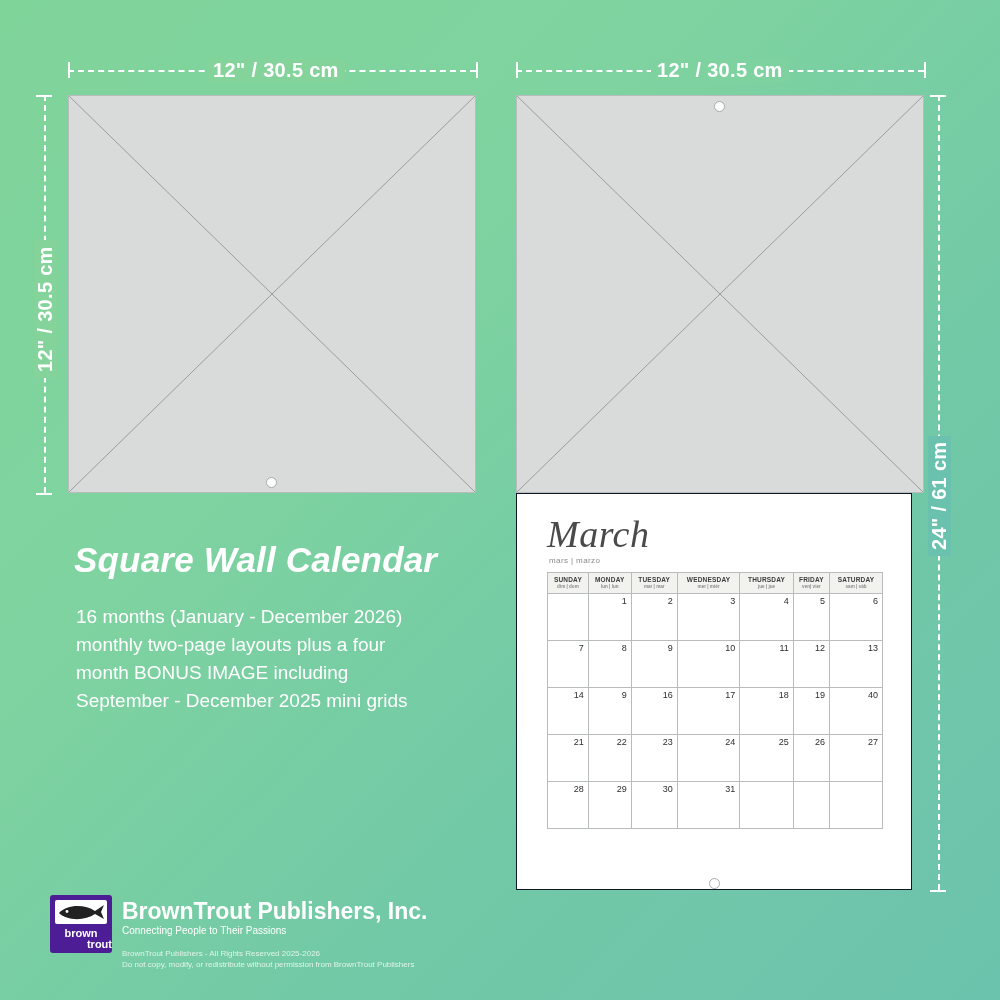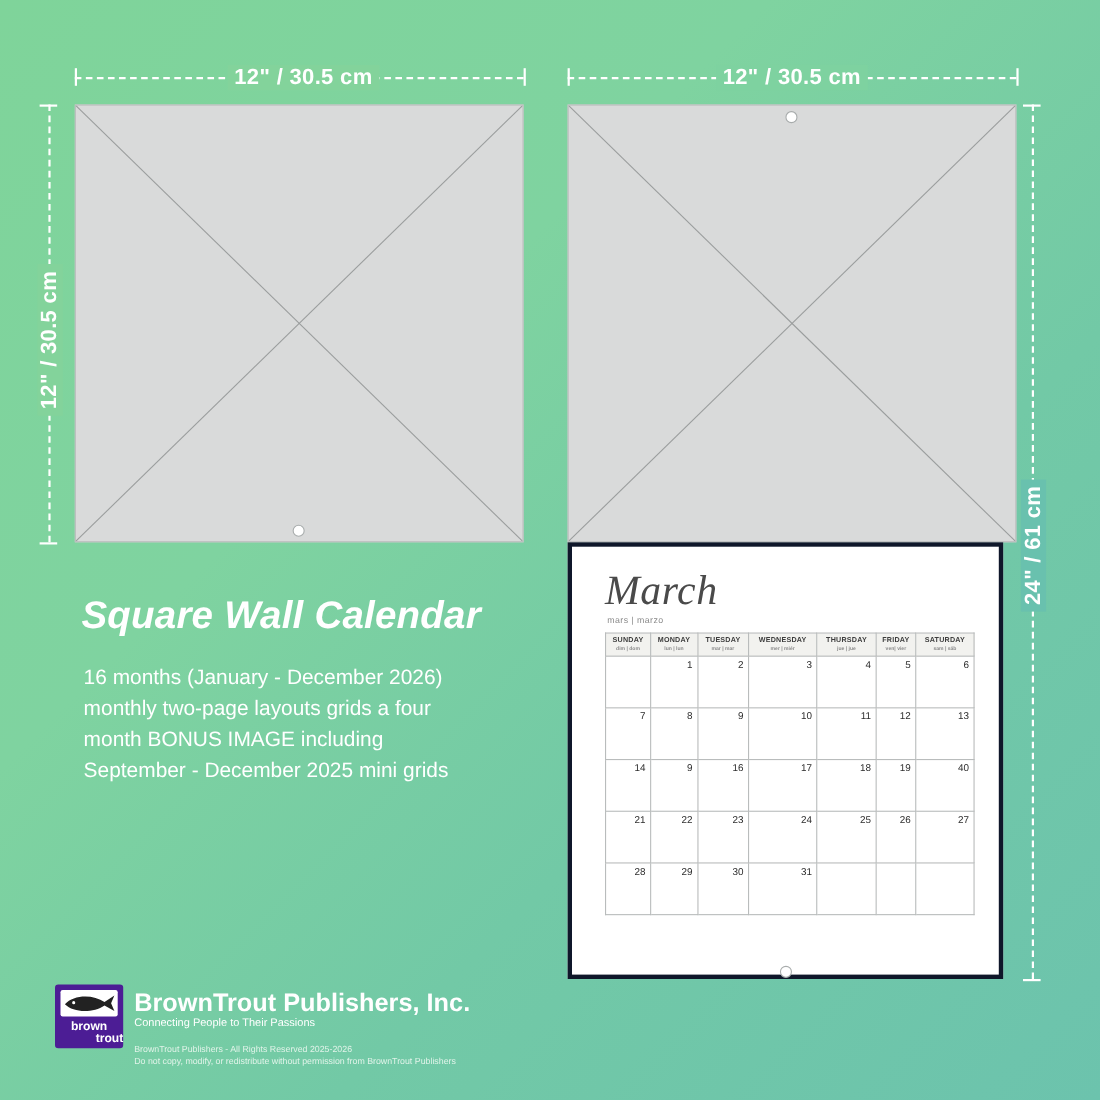--- a/index.html
+++ b/index.html
@@ -24,21 +24,21 @@
 
   
   .panel{position:absolute;background:#d9dada;border:1px solid #b9bcbc;box-sizing:border-box;}
   .panel .x1,.panel .x2{position:absolute;left:0;top:0;width:100%;height:100%;}
   .hole{
     position:absolute;width:11px;height:11px;border-radius:50%;
     background:#ffffff;border:1px solid #a8acac;box-sizing:border-box;
   }
 
   
-  .calpage{position:absolute;background:#ffffff;border:4px solid #0f172a;box-sizing:border-box;}
+  .calpage{position:absolute;background:#ffffff;border:1px solid #0f172a;box-sizing:border-box;}
   .cal-month{
     position:absolute;left:30px;top:18px;
     font-family:"Liberation Serif", serif;font-size:38px;color:#4a4a4a;
     font-style:italic;letter-spacing:.5px;
   }
   .cal-sub{
     position:absolute;left:32px;top:62px;font-size:8px;color:#8a8a8a;letter-spacing:.4px;
   }
   table.grid{position:absolute;left:30px;top:78px;border-collapse:collapse;
     width:336px;}
@@ -199,21 +199,21 @@
         </tr>
       </tbody>
     </table>
   </div>
   <div class="hole" style="left:709px;top:878px;"></div>
 
   <div class="title" style="left:74px;top:540px;">Square Wall Calendar</div>
 
   <div class="desc" style="left:76px;top:603px;width:440px;">
     <div>16 months (January - December 2026)</div>
-    <div>monthly two-page layouts grids a four</div>
+    <div>monthly two-page layouts plus a four</div>
     <div>month BONUS IMAGE including</div>
     <div>September - December 2025 mini grids</div>
   </div>
 
   <div class="logo" style="left:50px;top:895px;">
     <div class="fishwrap">
       <svg viewBox="0 0 52 24" width="52" height="24">
         <path d="M4 13 C12 4, 30 4, 40 11 L49 5 L46 12 L49 19 L40 14 C30 21, 12 21, 4 13 Z" fill="#222"></path>
         <circle cx="12" cy="11.5" r="1.4" fill="#fff"></circle>
       </svg>

